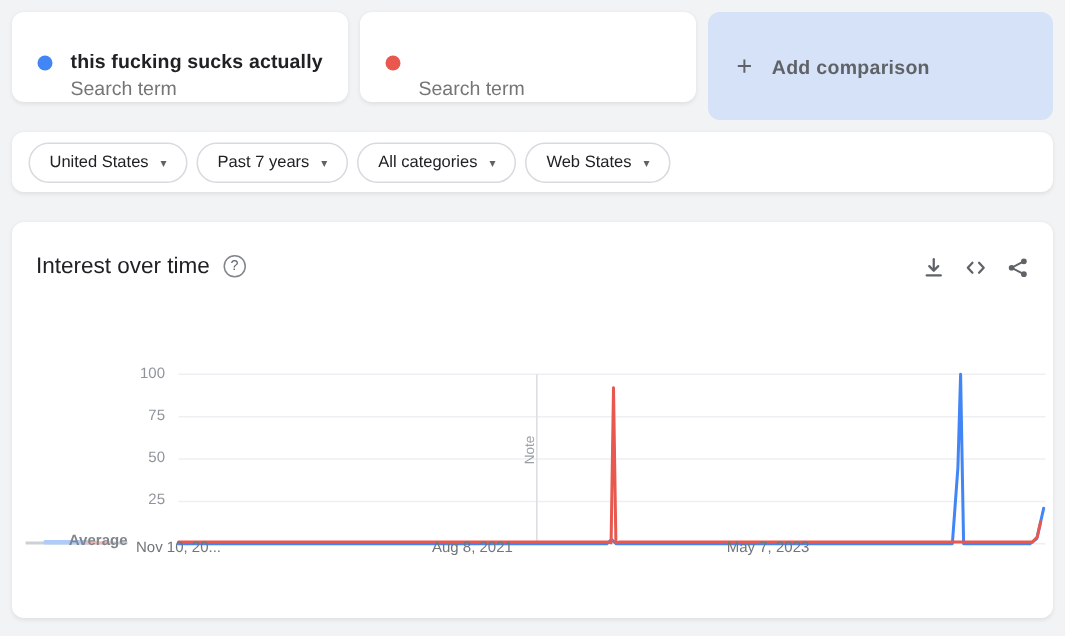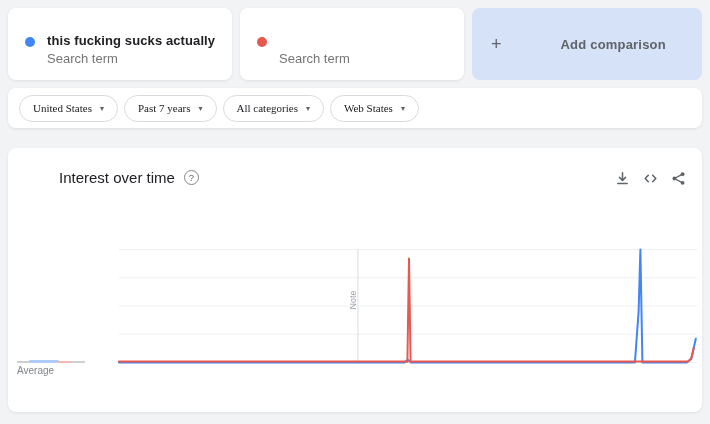--- a/index.html
+++ b/index.html
@@ -11,57 +11,57 @@
     color: #202124;
     overflow: hidden;
   }
   .card {
     position: absolute;
     background: #fff;
     border-radius: 8px;
     box-shadow: 0 1px 3px rgba(32,33,36,.09);
   }
   
-  .term-card { width: 224px; height: 72px; top: 8px; cursor: pointer; }
+  .term-card { width: 224px; height: 60px; top: 8px; cursor: pointer; }
   .term-card .dot {
     position: absolute; left: 17px; top: 29px;
     width: 10px; height: 10px; border-radius: 50%;
   }
   .term-card .term-label {
     position: absolute; left: 39px; top: 25px;
     font-size: 13px; font-weight: bold; letter-spacing: .1px;
     white-space: nowrap;
   }
   .term-card .term-sub {
     position: absolute; left: 39px; top: 43px;
     font-size: 13px; color: #757575;
   }
   .add-card {
     position: absolute; top: 8px; left: 472px; width: 230px; height: 72px;
     border-radius: 8px; cursor: pointer;
     display: flex; align-items: center; padding-left: 19px;
   }
   .add-card .plus { font-size: 18px; color: #5f6368; margin-right: 13px; font-weight: 400; }
-  .add-card .add-label { font-size: 13px; font-weight: bold; color: #5f6368; letter-spacing: .2px; margin-left: 46px; }
+  .add-card .add-label { font-size: 13px; font-weight: bold; color: #5f6368; letter-spacing: .2px; }
   
   .filter-bar {
     top: 88px; left: 8px; width: 694px; height: 40px;
-    display: flex; align-items: center; gap: 6px; padding-left: 11px; font-family: Liberation Serif, serif;
+    display: flex; align-items: center; gap: 6px; padding-left: 11px;
   }
   .pill {
     display: inline-flex; align-items: center;
     height: 27px; padding: 0 13px;
     border: 1px solid #d7dade; border-radius: 14px;
     background: #fff; cursor: pointer;
     font-size: 11px; color: #202124; white-space: nowrap;
   }
   .pill .caret { font-size: 8px; color: #5f6368; margin-left: 8px; }
   
   .chart-card { top: 148px; left: 8px; width: 694px; height: 264px; }
-  .chart-title-row { position: absolute; left: 16px; top: 21px; display: flex; align-items: center; margin-left: 35px; }
+  .chart-title-row { position: absolute; left: 16px; top: 21px; display: flex; align-items: center; }
   .chart-title { font-size: 15px; color: #202124; }
   .help-icon {
     margin-left: 9px; width: 15px; height: 15px; border-radius: 50%;
     border: 1.2px solid #80868b; color: #5f6368;
     font-size: 9.5px; display: inline-flex; align-items: center; justify-content: center;
     cursor: pointer;
   }
   .chart-actions { position: absolute; top: 23px; right: 16px; display: flex; gap: 13px; }
   .chart-actions .act { cursor: pointer; display: inline-flex; }
   .plot { position: absolute; left: 111px; top: 101px; width: 578px; height: 114px; }
@@ -74,21 +74,21 @@
     font-size: 10px; color: #70757a; white-space: nowrap;
   }
   .note-label {
     position: absolute; left: 331px; top: 146px; width: 30px; height: 12px;
     transform: rotate(-90deg); transform-origin: center;
     font-size: 9px; color: #9aa0a6; text-align: center;
   }
   .avg-base { position: absolute; left: 9px; top: 213px; width: 68px; height: 1.5px; }
   .avg-dash-1 { position: absolute; left: 21px; top: 212px; width: 30px; height: 3px; border-radius: 1px; }
   .avg-dash-2 { position: absolute; left: 49px; top: 212.5px; width: 15px; height: 2px; border-radius: 1px; }
-  .avg-label { position: absolute; left: 9px; top: 217px; width: 68px; text-align: left; font-size: 10px; color: #80868b; }
+  .avg-label { position: absolute; left: 9px; top: 207px; width: 68px; text-align: right; font-size: 10px; color: #80868b; font-weight: bold; }
 </style>
 </head>
 <body>
 
 <div class="card term-card" style="left:8px">
   <span class="dot" style="background: rgb(66, 133, 244);"></span>
   <div class="term-label">this fucking sucks actually</div>
   <div class="term-sub">Search term</div>
 </div>
 
@@ -145,34 +145,45 @@
       <svg width="15" height="15" viewBox="0 0 15 15" fill="#5f6368" stroke="none">
         <circle cx="11.6" cy="3.2" r="1.9"></circle>
           <circle cx="3.4" cy="7.5" r="1.9"></circle>
           <circle cx="11.6" cy="11.8" r="1.9"></circle>
         <path d="M3.4 7.5L11.6 3.2" stroke="#5f6368" stroke-width="1.3"></path>
         <path d="M3.4 7.5l8.2 4.3" stroke="#5f6368" stroke-width="1.3"></path>
       </svg>
     </span>
   </div>
 
+  <div class="ylabels" id="ylabels">
+      <div style="top: -5.5px;">100</div>
+      <div style="top: 22.75px;">75</div>
+      <div style="top: 51px;">50</div>
+      <div style="top: 79.25px;">25</div>
+    </div>
 
   <div class="plot">
     <svg id="plot-svg" viewBox="0 0 578 114" preserveAspectRatio="none">
         <line x1="0" x2="578" y1="0.5000000000000142" y2="0.5000000000000142" stroke="#edeff2" stroke-width="1"></line>
         <line x1="0" x2="578" y1="28.750000000000014" y2="28.750000000000014" stroke="#edeff2" stroke-width="1"></line>
         <line x1="0" x2="578" y1="57.00000000000001" y2="57.00000000000001" stroke="#edeff2" stroke-width="1"></line>
         <line x1="0" x2="578" y1="85.25" y2="85.25" stroke="#edeff2" stroke-width="1"></line>
         <line x1="0" x2="578" y1="113.5" y2="113.5" stroke="#edeff2" stroke-width="1"></line>
         <line x1="238.9" x2="238.9" y1="0.5000000000000142" y2="113.5" stroke="#dadce0" stroke-width="1"></line>
         <polyline points="0.0,113.5 46.2,113.5 115.6,113.5 173.4,113.5 231.2,113.5 285.5,113.5 288.7,110.7 291.9,113.5 346.8,113.5 404.6,113.5 462.4,113.5 515.9,113.5 519.6,62.7 521.4,0.5 523.4,113.5 543.3,113.5 567.6,113.5 572.2,110.1 576.8,89.8" fill="none" stroke="#4285f4" stroke-width="2" stroke-linejoin="round" stroke-linecap="round"></polyline>
         <polyline points="0.0,112.4 57.8,112.4 115.6,112.4 173.4,112.4 231.2,112.4 286.4,112.4 288.4,112.9 290.0,9.5 291.6,112.9 293.6,112.4 346.8,112.4 404.6,112.4 462.4,112.4 520.2,112.4 563.5,112.4 569.3,112.4 572.5,109.0 574.8,98.8" fill="none" stroke="#e8584e" stroke-width="2" stroke-linejoin="round" stroke-linecap="round"></polyline>
       </svg>
   </div>
 
   <div class="note-label" id="note-label">Note</div>
 
+  <div class="xlabels" id="xlabels">
+      <div style="left: 0px;">Nov 10, 20...</div>
+      <div style="left: 195.942px;">Aug 8, 2021</div>
+      <div style="left: 393.04px;">May 7, 2023</div>
+    </div>
 
   <div class="avg-base" style="background: rgb(205, 209, 213);"></div>
   <div class="avg-dash-1" style="background: rgb(174, 203, 250);"></div>
   <div class="avg-dash-2" style="background: rgb(242, 184, 181);"></div>
   <div class="avg-label">Average</div>
 </div>
 
 </body></html>

